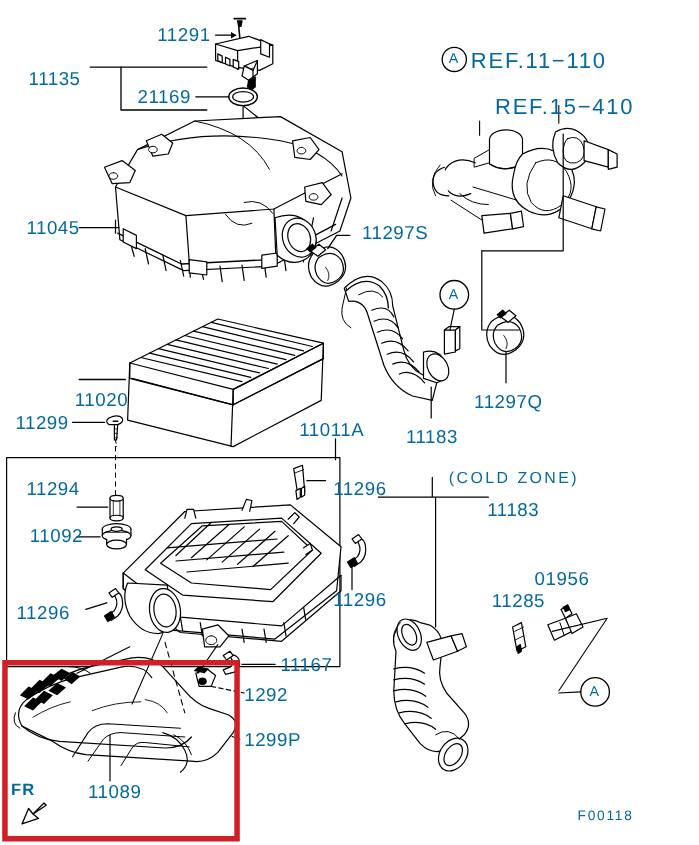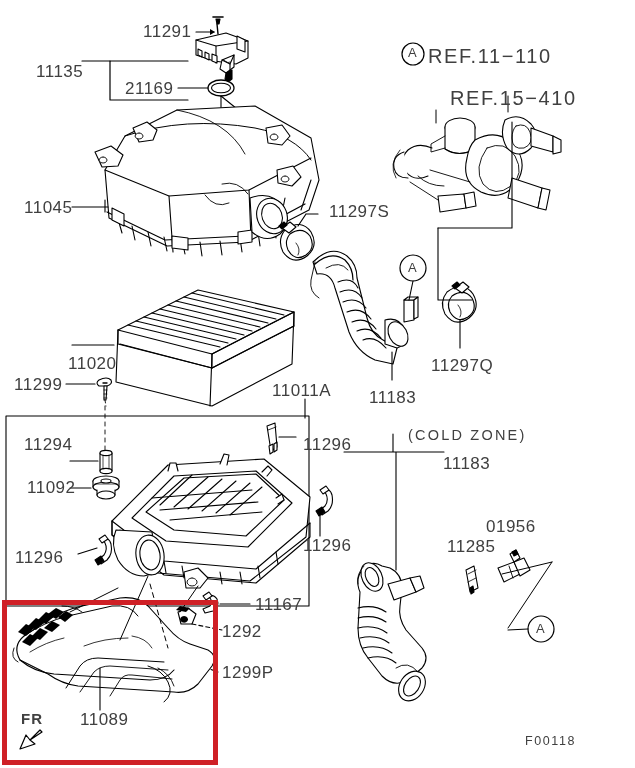--- a/index.html
+++ b/index.html
@@ -5,21 +5,21 @@
   html,body{margin:0;padding:0;background:#ffffff;}
   body{
     width:635px;height:768px;position:relative;overflow:hidden;
     font-family:"Liberation Sans","DejaVu Sans",sans-serif;
     color:#000;
   }
   #diagram{position:absolute;left:0;top:0;width:635px;height:768px;}
   .lbl{
     position:absolute;
     font-family:"Liberation Sans","DejaVu Sans",sans-serif;
-    font-size:17px;letter-spacing:0.5px;color:#404040;
+    font-size:17px;letter-spacing:0.5px;color:#0369a1;
     white-space:nowrap;line-height:1;
   }
   .lbl.ref{font-size:20px;letter-spacing:1.6px;}
   .lbl.zone{font-size:14.5px;letter-spacing:2.2px;}
   .lbl.fr{font-size:15px;letter-spacing:1px;font-weight:bold;}
   .lbl.code{font-size:12.5px;letter-spacing:1.6px;}
   .redbox{
     position:absolute;box-sizing:border-box;
     border:5px solid #cf2026;background:transparent;
   }
@@ -359,21 +359,21 @@
     <g stroke-width="1.2">
       <path d="M40,730 l-10,10 l-4,-5 l-6,14 l15,-5 l-5,-4 l12,-8 z" fill="#fff"></path>
     </g>
   </g>
 </svg>
 
 <div class="redbox" style="left:2px;top:600px;width:216px;height:165px;"></div>
 
 <div class="lbl" style="left:143px;top:23px;">11291</div>
 
-<div class="lbl" style="left:36px;top:63px;">11135</div>
+<div class="lbl" style="left:26px;top:63px;">11135</div>
 
 <div class="lbl" style="left:125px;top:80px;">21169</div>
 
 <div class="lbl" style="left:24px;top:199px;">11045</div>
 
 <div class="lbl" style="left:329px;top:203px;">11297S</div>
 
 <div class="lbl" style="left:24px;top:355px;margin-left:44px;">11020</div>
 
 <div class="lbl" style="left:431px;top:357px;">11297Q</div>
@@ -413,15 +413,15 @@
 <div class="lbl ref" style="left:428px;top:46px;">REF.11−110</div>
 
 <div class="lbl ref" style="left:450px;top:88px;">REF.15−410</div>
 
 <div class="lbl" style="left:408px;top:46px;font-size:13px;">A</div>
 
 <div class="lbl" style="left:408px;top:261px;font-size:13px;">A</div>
 
 <div class="lbl" style="left:536px;top:622px;font-size:13px;">A</div>
 
-<div class="lbl fr" style="left:10px;top:711px;margin-left:11px;">FR</div>
+<div class="lbl fr" style="left:10px;top:711px;">FR</div>
 
 <div class="lbl code" style="left:525px;top:735px;">F00118</div>
 
 </body></html>

